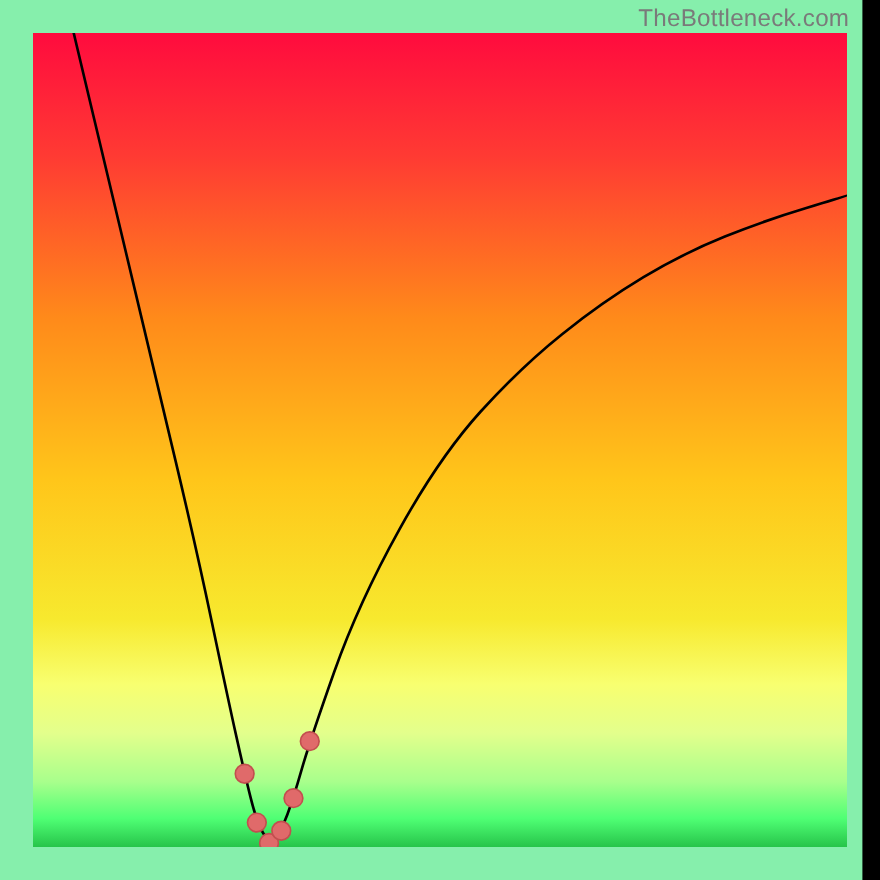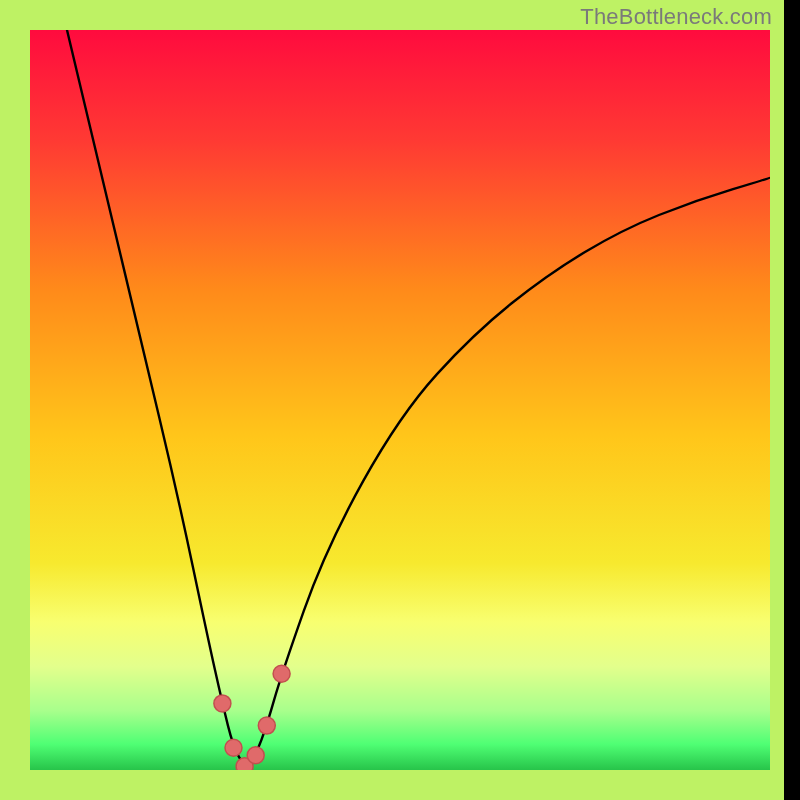--- a/index.html
+++ b/index.html
@@ -10,21 +10,21 @@
     background: #000;
     overflow: hidden;
     font-family: Arial, Helvetica, sans-serif;
   }
   .frame {
     position: absolute;
     left: 0;
     top: 0;
     width: 784px;
     height: 800px;
-    background: #bef264;
+    background: #86efac;
   }
   .plot-area {
     position: absolute;
     left: 30px;
     top: 30px;
     width: 740px;
     height: 740px;
     overflow: hidden;
   }
   .gradient {

